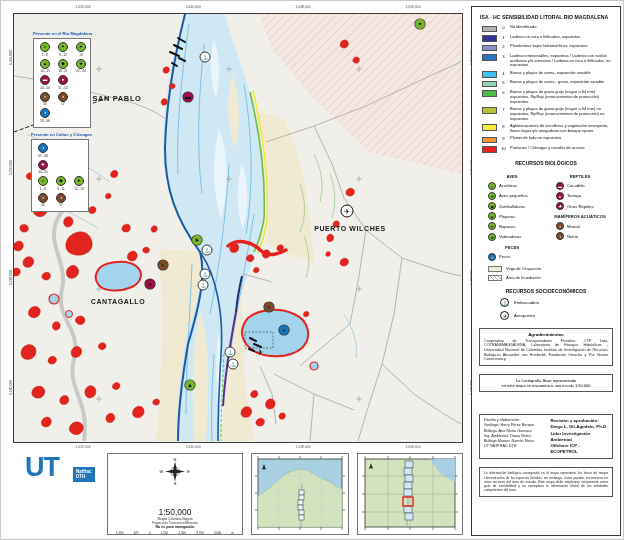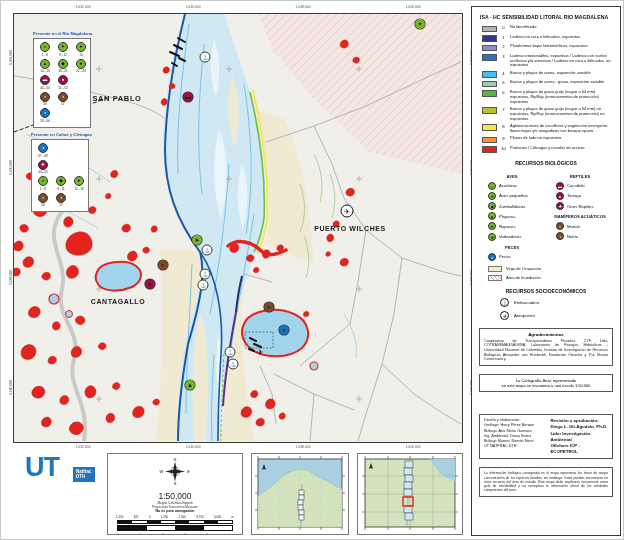--- a/index.html
+++ b/index.html
@@ -61,21 +61,21 @@
 
   
   .logos { position:absolute; left:10px; top:452px; width:94px; height:82px; }
   .ut { display:flex; align-items:flex-start; gap:14px; margin:2px 0 4px 14px; }
   .ut-big { font-size:27px; font-weight:bold; color:#2076bc; line-height:0.9; letter-spacing:-1px; }
   .ut-chip { background:#2076bc; color:#fff; font-size:4.5px; font-weight:bold; line-height:1.2; padding:2px 3px; margin-top:12px; display:flex; flex-direction:column; }
   .eco { text-align:left; margin-left:2px; }
   .eco-word { font-size:14px; font-weight:bold; color:#2fa12e; letter-spacing:-0.5px; line-height:1; }
   .eco-tag { font-size:5.4px; font-weight:bold; color:#1b4298; margin-top:2px; letter-spacing:0.2px; }
   .scalebox { position:absolute; left:106px; top:452px; width:136px; height:82px; border:0.8px solid #777; background:#fff; text-align:center; overflow:hidden; }
-  .ratio { font-size:8.5px; color:#222; margin-top:1px; }
+  .ratio { font-size:8.5px; color:#222; margin-top:17px; }
   .sc-small { font-size:3.2px; color:#333; line-height:1.25; }
   .sc-warn { font-size:3.6px; font-weight:bold; color:#111; }
   .bar-nums { display:flex; justify-content:space-between; width:118px; margin:2px auto 0; font-size:2.9px; color:#222; }
   .bar { display:flex; width:116px; margin:0.5px auto; border:0.6px solid #111; }
   .bar .seg { height:2.8px; flex:1; }
   .bar2 .seg { height:4.2px; }
   .seg.b { background:#111; } .seg.w { background:#fff; }
   .inset { position:absolute; top:452px; height:82px; border:0.8px solid #777; background:#fff; overflow:hidden; }
   .inset1 { left:250px; width:98px; }
   .inset2 { left:356px; width:106px; }

